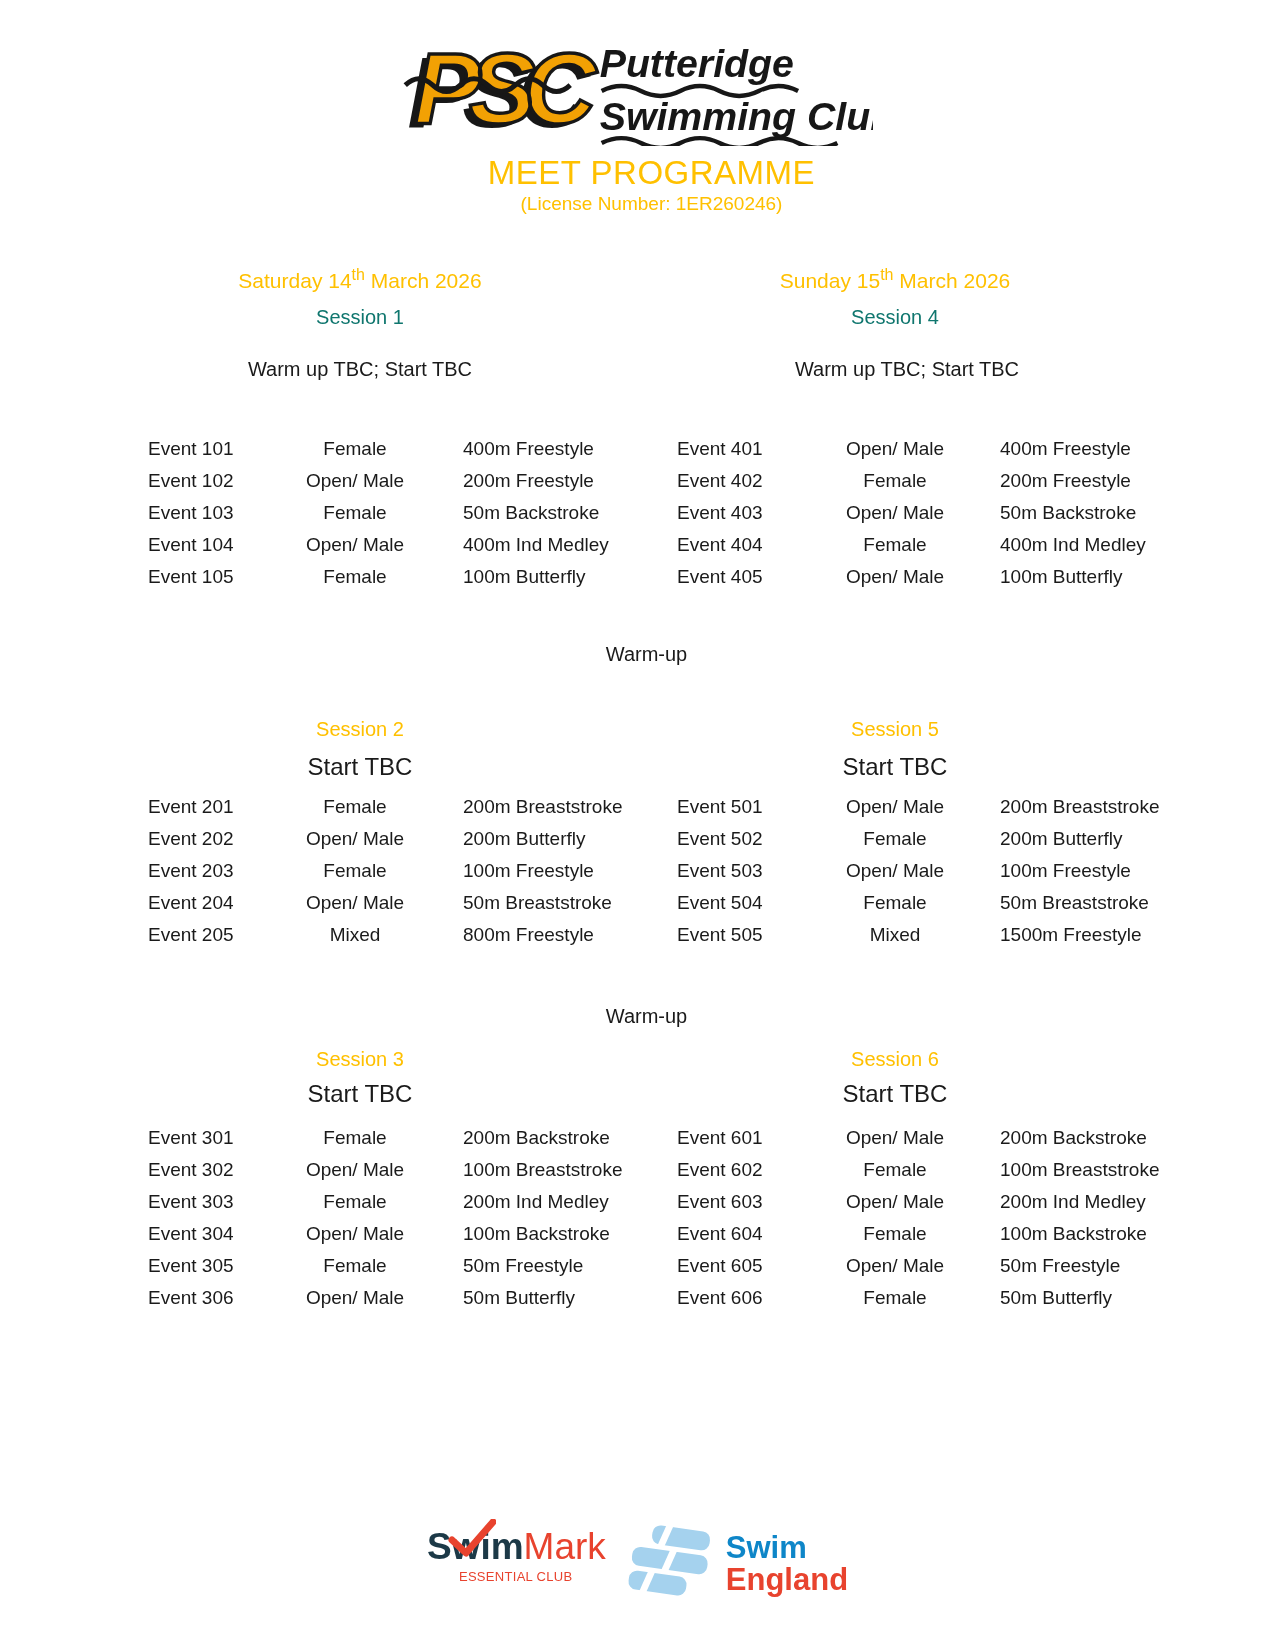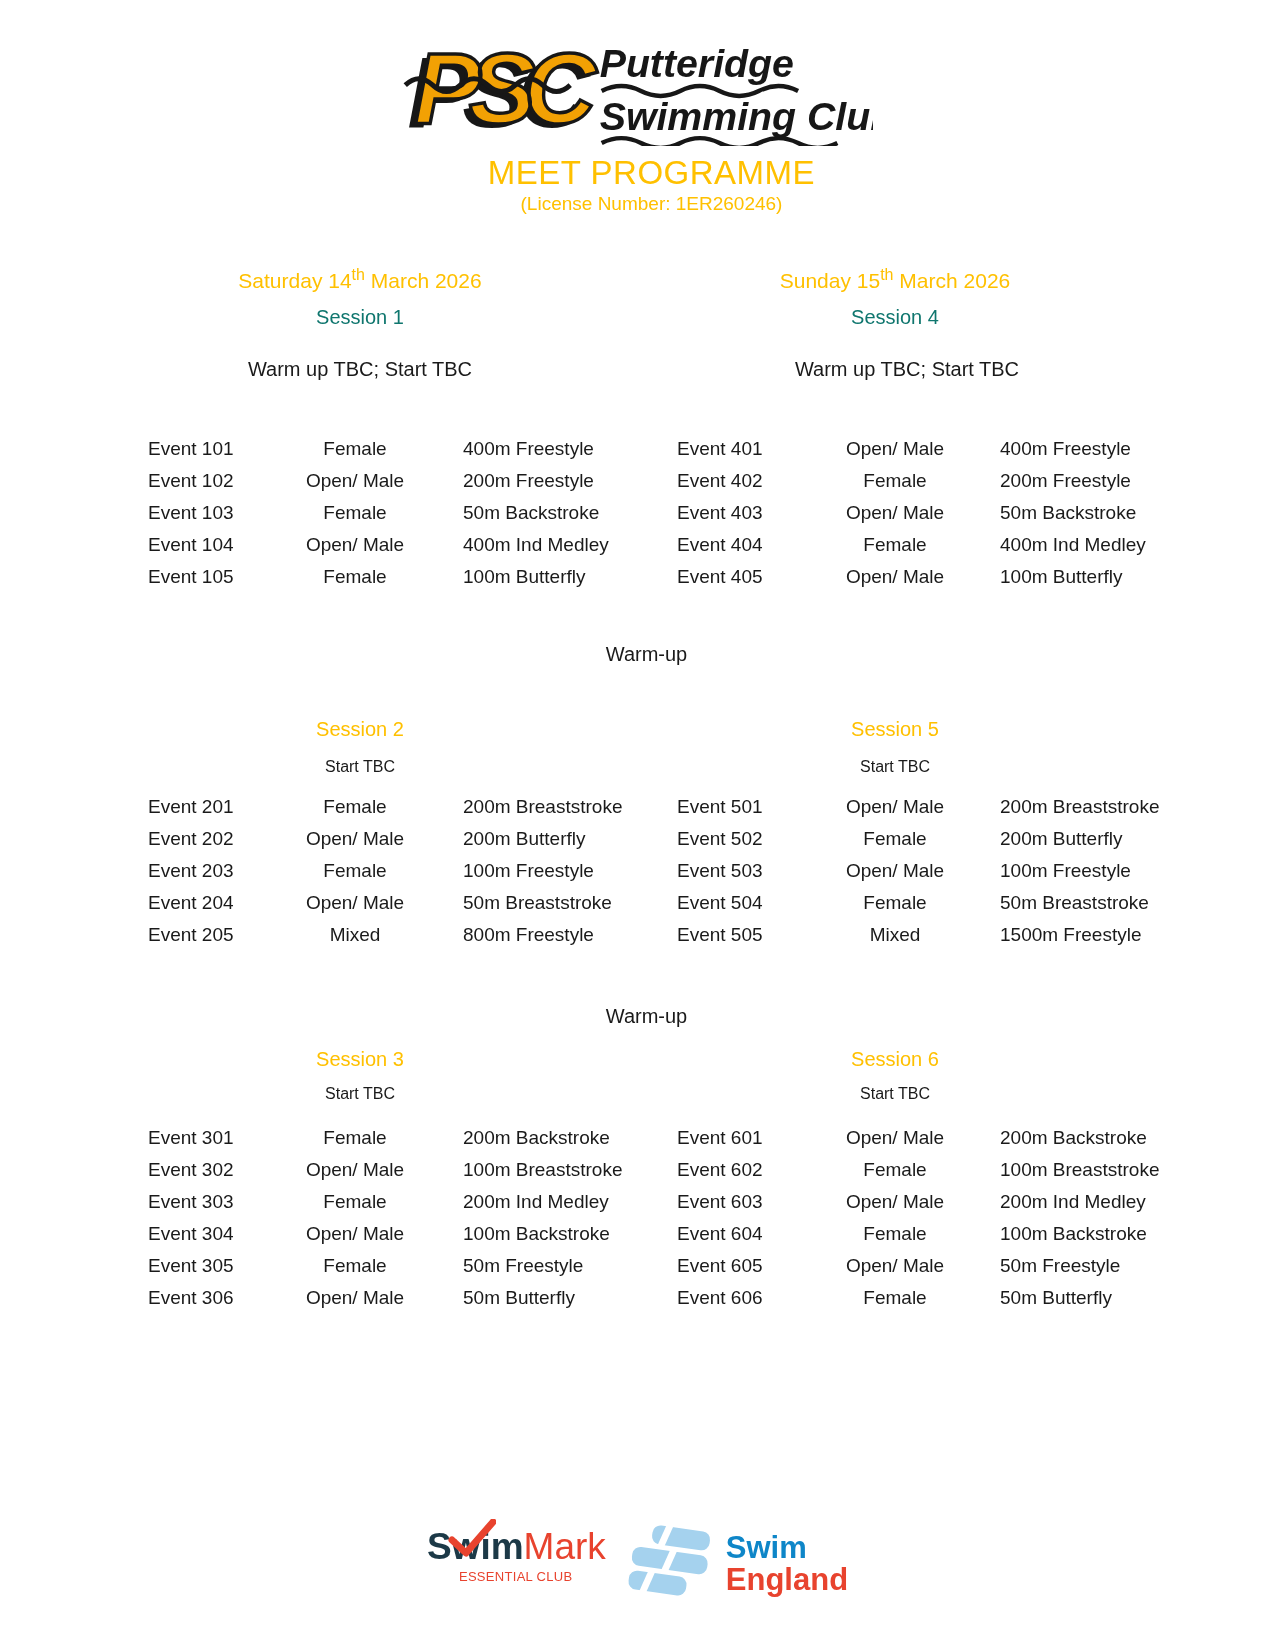--- a/index.html
+++ b/index.html
@@ -23,21 +23,21 @@
   .date-heading sup{font-size:16px;}
   .session-heading{font-size:20px;line-height:25px;color:#0f766e;margin-top:11px;}
   .note-row{margin-top:27px;gap:12px;}
   .warmup-note{font-size:20px;line-height:24px;color:#1a1a1a;}
   
   .title-row-2{margin-top:51px;}
   .title-row-3{margin-top:19px;}
   .subtitle-row-2{margin-top:13px;}
   .subtitle-row-3{margin-top:10px;}
   .session-title{font-size:20px;line-height:25px;color:#FFC000;}
-  .session-subtitle{font-size:16px;line-height:24px;color:#1a1a1a;}
+  .session-subtitle{font-size:24px;line-height:24px;color:#1a1a1a;}
   .events-row-1{margin-top:56px;}
   .events-row-2{margin-top:16px;}
   .events-row-3{margin-top:20px;}
   .grid-left{margin-left:148px;width:489px;display:grid;grid-template-columns:120px 174px 195px;align-content:start;}
   .grid-right{margin-left:40px;width:505px;display:grid;grid-template-columns:131px 174px 200px;align-content:start;}
   .cell{height:32px;line-height:23px;font-size:19px;white-space:nowrap;}
   .c1{text-align:left;}
   .c2{text-align:center;}
   .grid-left .c3{padding-left:21px;}
   .grid-right .c3{padding-left:18px;}

